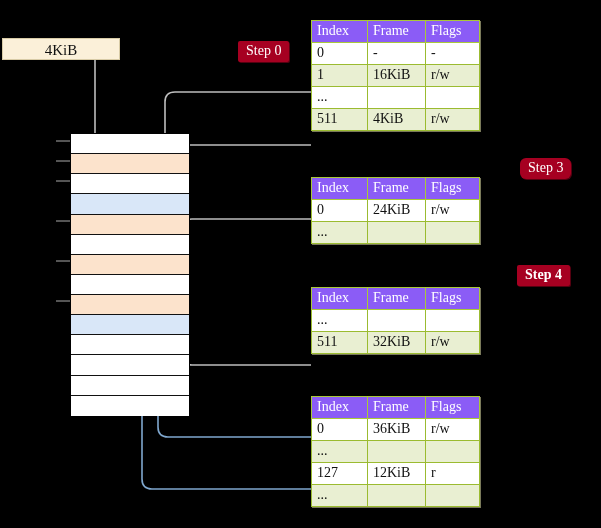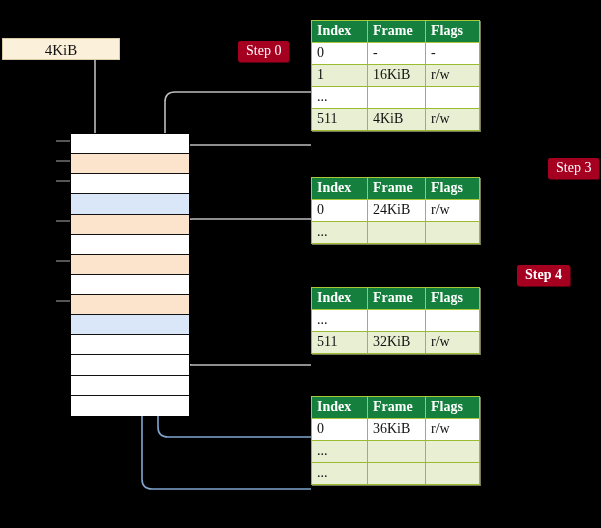--- a/index.html
+++ b/index.html
@@ -47,21 +47,21 @@
     color: #FFFFFF;
     font-size: 14px;
     line-height: 18px;
     padding: 1px 8px 2px 8px;
     border-radius: 2px;
     white-space: nowrap;
     box-shadow: 1px 1px 0 #550010;
   }
   .badge-step0  { left: 190px; top: 41px; margin-left: 48px; }
   .badge-step12 { left: 514px; top: 19px; }
-  .badge-step3  { left: 548px; top: 158px; }
+  .badge-step3  { left: 520px; top: 158px; border-radius: 6px; }
   .badge-step4  { left: 517px; top: 265px; font-weight: bold; }
 
   
   .mem-col {
     position: absolute;
     left: 70px;
     top: 133px;
     width: 120px;
     height: 282px;
     border: 1px solid #000000;
@@ -103,23 +103,23 @@
     border: 1px solid #9BBB30;
     padding: 2px 5px 3px 5px;
     text-align: left;
     height: 18px;
     box-sizing: border-box;
     color: #101010;
     font-weight: normal;
     white-space: nowrap;
   }
   .ptable th {
-    background: #15803d;
+    background: #8b5cf6;
     color: #FFFFFF;
-    font-weight: bold;
+    font-weight: normal;
     border-color: #A9C939;
     font-size: 14px;
   }
   .ptable td { background: #FFFFFF; }
   .ptable tr.alt td { background: #E9EFD2; }
   .ptable td.hl { background: #FAFAC8; }
   .col-index { width: 56px; }
   .col-frame { width: 58px; }
   .col-flags { width: 54px; }
 
@@ -277,20 +277,25 @@
         <tr>
           <td class="col-index">0</td>
           <td class="col-frame">36KiB</td>
           <td class="col-flags">r/w</td>
         </tr>
         <tr class="alt">
           <td class="col-index">...</td>
           <td class="col-frame"></td>
           <td class="col-flags"></td>
         </tr>
+        <tr>
+          <td class="col-index">127</td>
+          <td class="col-frame">12KiB</td>
+          <td class="col-flags">r</td>
+        </tr>
         <tr class="alt">
           <td class="col-index">...</td>
           <td class="col-frame"></td>
           <td class="col-flags"></td>
         </tr>
       </tbody>
     </table>
 
 </div>
 

